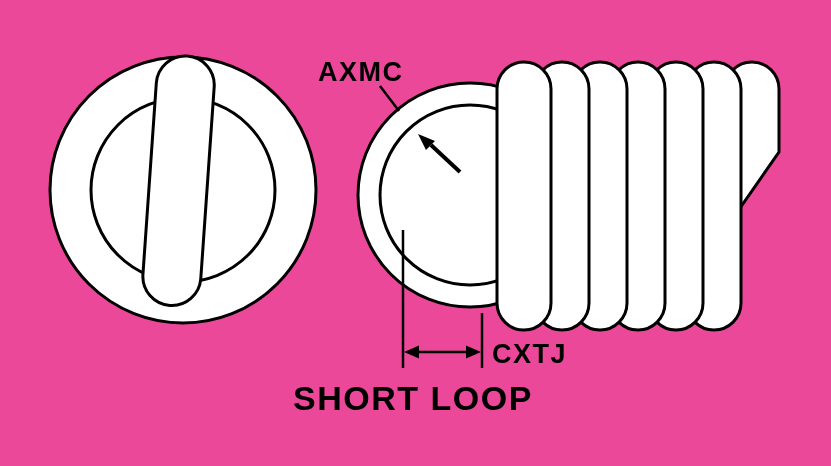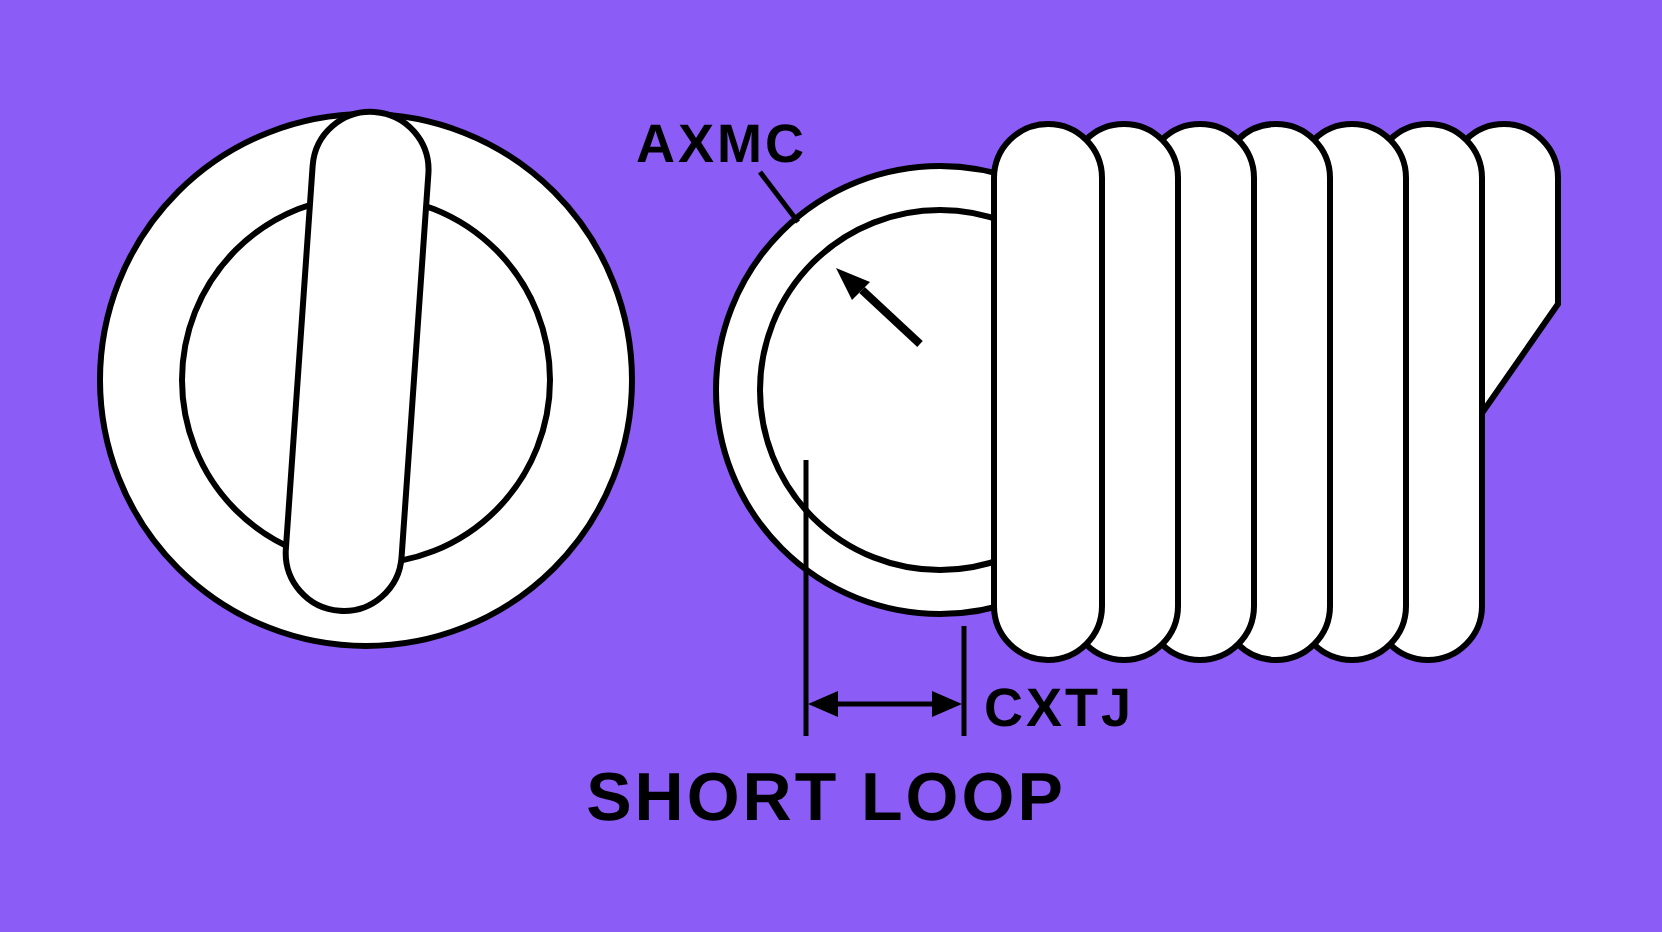--- a/index.html
+++ b/index.html
@@ -5,21 +5,21 @@
   html, body {
     margin: 0;
     padding: 0;
     background: #ffffff;
     font-family: "Liberation Sans", sans-serif;
   }
   .canvas {
     position: relative;
     width: 831px;
     height: 466px;
-    background: #8b5cf6;
+    background: #ec4899;
     overflow: hidden;
   }
   svg { display: block; }
   .outline {
     fill: #ffffff;
     stroke: #000000;
     stroke-width: 3;
   }
   .thinline {
     fill: none;

